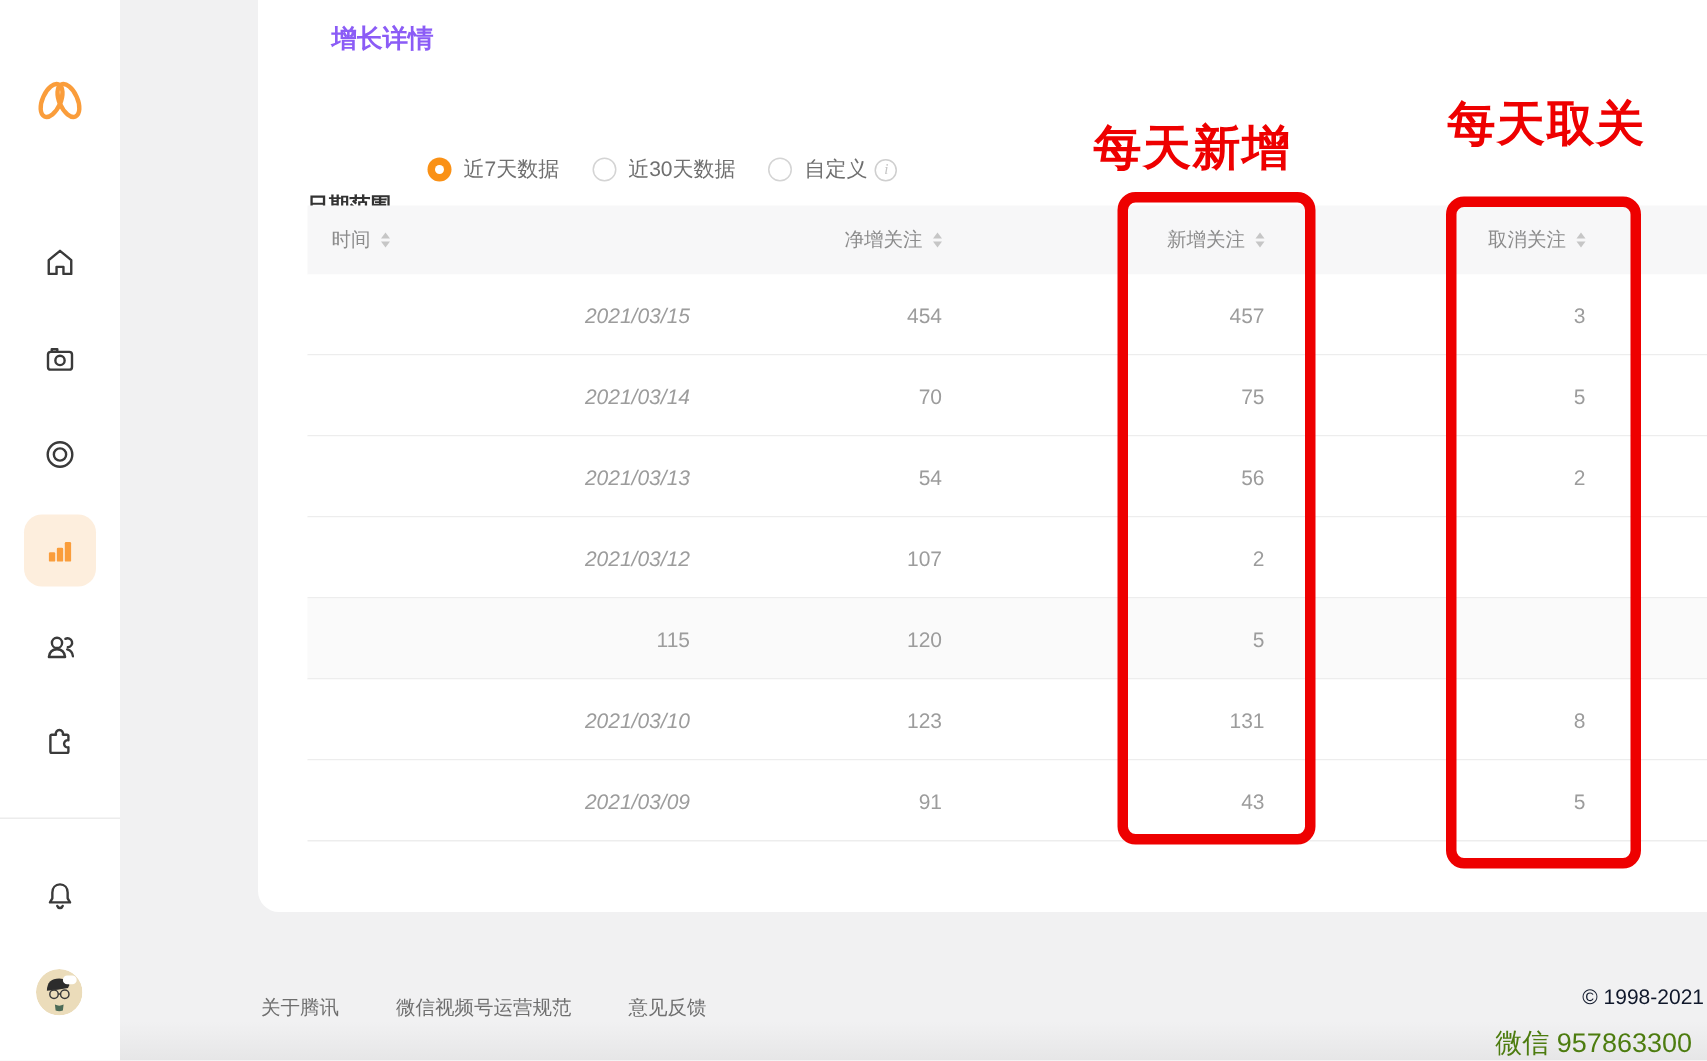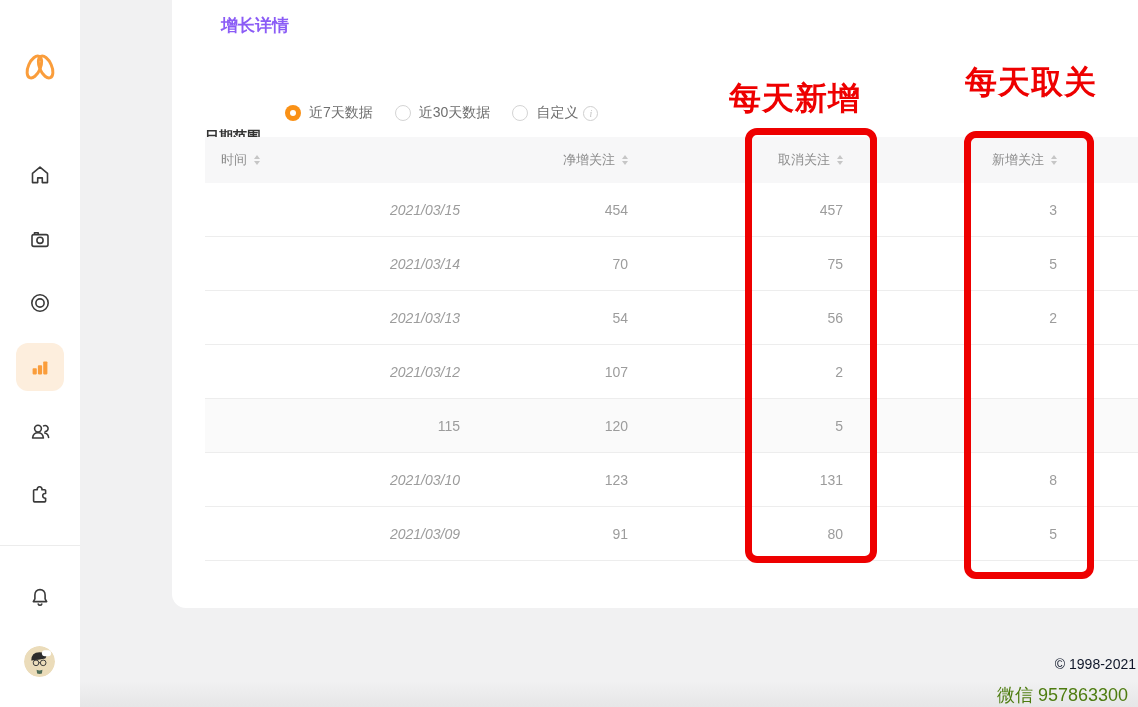--- a/index.html
+++ b/index.html
@@ -111,28 +111,28 @@
             </span>
         </div>
         <div class="th right">
           <span>净增关注</span>
           <span class="sort">
               <i class="up"></i>
               <i class="dn"></i>
             </span>
         </div>
         <div class="th right">
+          <span>新增关注</span>
+          <span class="sort">
+              <i class="up"></i>
+              <i class="dn"></i>
+            </span>
+        </div>
+        <div class="th right">
           <span>取消关注</span>
-          <span class="sort">
-              <i class="up"></i>
-              <i class="dn"></i>
-            </span>
-        </div>
-        <div class="th right">
-          <span>新增关注</span>
           <span class="sort">
               <i class="up"></i>
               <i class="dn"></i>
             </span>
         </div>
         <div></div>
       </div>
 
       <div class="trow tr">
         <div class="td left">2021/03/15</div>
@@ -170,21 +170,21 @@
       <div class="trow tr">
         <div class="td left">2021/03/10</div>
         <div class="td right">123</div>
         <div class="td right">131</div>
         <div class="td right">8</div>
         <div></div>
       </div>
       <div class="trow tr">
         <div class="td left">2021/03/09</div>
         <div class="td right">91</div>
-        <div class="td right">80</div>
+        <div class="td right">43</div>
         <div class="td right">5</div>
         <div></div>
       </div>
     </div>
   </div>
 
   <div class="sidebar">
     <div class="logo">
       <svg viewBox="0 0 44 44" fill="none">
         <ellipse cx="15.5" cy="22" rx="7" ry="13.5" transform="rotate(24 15.5 22)" stroke="#fa9d3b" stroke-width="3.4"></ellipse>
@@ -256,16 +256,21 @@
         <path d="M13 24.5 q3 1.5 6 0 l-0.5 4 q-2.5 1 -5 0 Z" fill="#4c6b57"></path>
       </svg>
     </div>
   </div>
 
   <div class="ann ann-1">每天新增</div>
   <div class="ann ann-2">每天取关</div>
   <div class="rbox rbox-1"></div>
   <div class="rbox rbox-2"></div>
 
+  <div class="footer-links">
+    <span>关于腾讯</span>
+    <span>微信视频号运营规范</span>
+    <span>意见反馈</span>
+  </div>
   <div class="copyright">© 1998-2021</div>
   <div class="watermark">微信 957863300</div>
 
 </div>
 
 </body></html>

